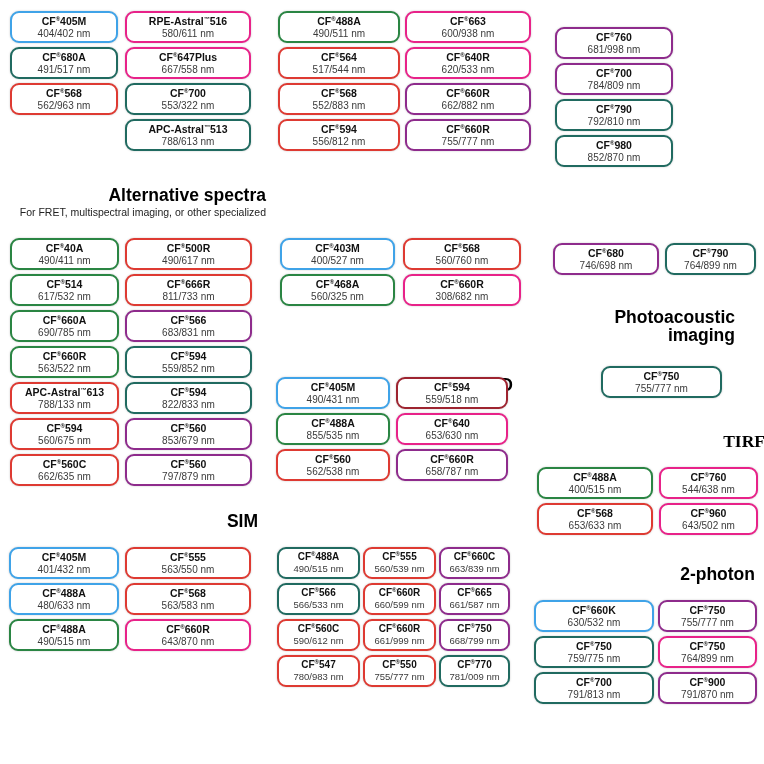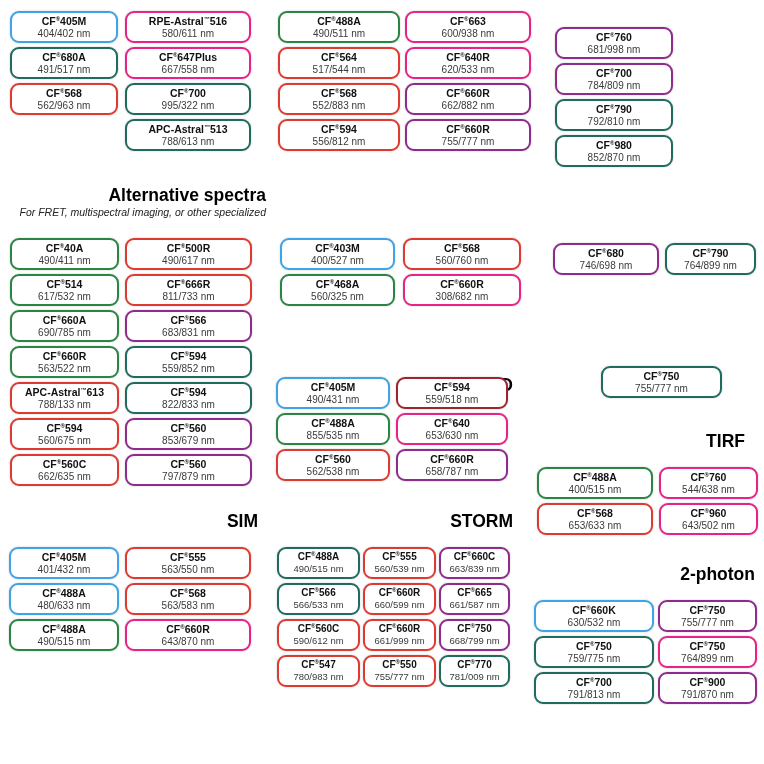--- a/index.html
+++ b/index.html
@@ -14,21 +14,21 @@
     display:flex;flex-direction:column;align-items:center;justify-content:center;
     box-shadow:0 0 2px rgba(90,90,90,.35);
   }
   .dye-name{font-weight:bold;font-size:10.5px;line-height:1.2;color:#111;white-space:nowrap;}
   .dye-value{font-size:10px;line-height:1.15;color:#3a3a3a;white-space:nowrap;}
   .sm .dye-name{font-size:10px;}
   .sm .dye-value{font-size:9.5px;}
   .dye-name sup{font-size:6px;vertical-align:super;}
   .section{position:absolute;text-align:right;}
   .section-title{font-weight:bold;font-size:17.5px;line-height:1.05;color:#000;margin:0;}
-  .section-sub{font-size:10.5px;color:#222;margin:2px 0 0 0;white-space:nowrap;font-style:italic;}
+  .section-sub{font-size:10.5px;color:#222;margin:2px 0 0 0;white-space:nowrap;}
 </style>
 </head>
 <body>
 
 <div class="canvas">
 
   <div class="col" style="left:10px;  top:11px; width:108px;">
       <div class="box" style="border-color: rgb(63, 163, 232);">
         <div class="dye-name">CF<sup>®</sup>405M</div>
         <div class="dye-value">404/402 nm</div>
@@ -46,21 +46,21 @@
       <div class="box" style="border-color: rgb(232, 34, 137);">
         <div class="dye-name">RPE-Astral<sup>™</sup>516</div>
         <div class="dye-value">580/611 nm</div>
       </div>
       <div class="box" style="border-color: rgb(232, 34, 137);">
         <div class="dye-name">CF<sup>®</sup>647Plus</div>
         <div class="dye-value">667/558 nm</div>
       </div>
       <div class="box" style="border-color: rgb(32, 106, 96);">
         <div class="dye-name">CF<sup>®</sup>700</div>
-        <div class="dye-value">995/322 nm</div>
+        <div class="dye-value">553/322 nm</div>
       </div>
       <div class="box" style="border-color: rgb(32, 106, 96);">
         <div class="dye-name">APC-Astral<sup>™</sup>513</div>
         <div class="dye-value">788/613 nm</div>
       </div>
     </div>
   <div class="col" style="left:278px; top:11px; width:122px;">
       <div class="box" style="border-color: rgb(42, 133, 67);">
         <div class="dye-name">CF<sup>®</sup>488A</div>
         <div class="dye-value">490/511 nm</div>
@@ -239,28 +239,31 @@
         <div class="dye-value">746/698 nm</div>
       </div>
     </div>
   <div class="col" style="left:665px; top:243px; width:91px;">
       <div class="box" style="border-color: rgb(32, 106, 96);">
         <div class="dye-name">CF<sup>®</sup>790</div>
         <div class="dye-value">764/899 nm</div>
       </div>
     </div>
 
+  <div class="section" style="left:585px; top:308px; width:150px;">
+    <h2 class="section-title">Photoacoustic imaging</h2>
+  </div>
   <div class="col" style="left:601px; top:366px; width:121px;">
       <div class="box" style="border-color: rgb(32, 106, 96);">
         <div class="dye-name">CF<sup>®</sup>750</div>
         <div class="dye-value">755/777 nm</div>
       </div>
     </div>
 
-  <div class="section" style="left:575px; top:432px; width:170px;">
+  <div class="section" style="left:595px; top:432px; width:170px;font-family:Liberation Serif, serif;">
     <h2 class="section-title">TIRF</h2>
   </div>
   <div class="col" style="left:537px; top:467px; width:116px;">
       <div class="box" style="border-color: rgb(42, 133, 67);">
         <div class="dye-name">CF<sup>®</sup>488A</div>
         <div class="dye-value">400/515 nm</div>
       </div>
       <div class="box" style="border-color: rgb(222, 58, 50);">
         <div class="dye-name">CF<sup>®</sup>568</div>
         <div class="dye-value">653/633 nm</div>
@@ -302,23 +305,20 @@
       <div class="box" style="border-color: rgb(222, 58, 50);">
         <div class="dye-name">CF<sup>®</sup>568</div>
         <div class="dye-value">563/583 nm</div>
       </div>
       <div class="box" style="border-color: rgb(232, 34, 137);">
         <div class="dye-name">CF<sup>®</sup>660R</div>
         <div class="dye-value">643/870 nm</div>
       </div>
     </div>
 
-  <div class="section" style="left:268px; top:512px; width:245px;">
-    <h2 class="section-title">STORM</h2>
-  </div>
   <div class="col sm" style="left:277px; top:547px; width:83px;">
       <div class="box" style="border-color: rgb(32, 106, 96);">
         <div class="dye-name">CF<sup>®</sup>488A</div>
         <div class="dye-value">490/515 nm</div>
       </div>
       <div class="box" style="border-color: rgb(32, 106, 96);">
         <div class="dye-name">CF<sup>®</sup>566</div>
         <div class="dye-value">566/533 nm</div>
       </div>
       <div class="box" style="border-color: rgb(222, 58, 50);">

